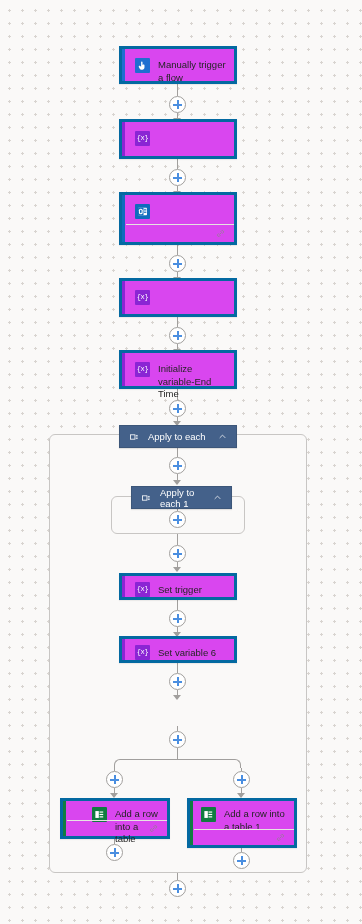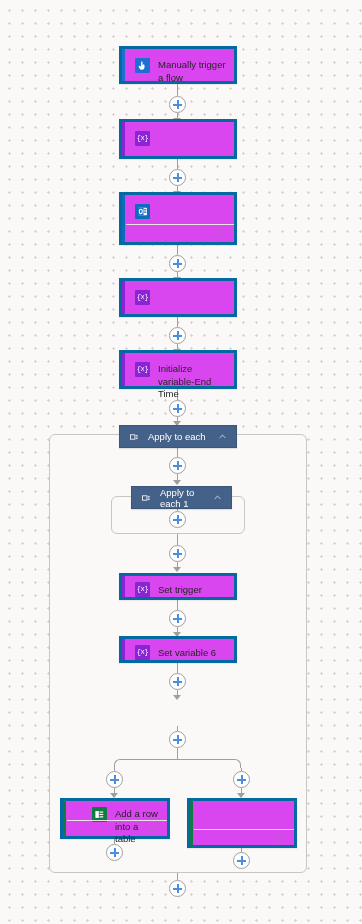--- a/index.html
+++ b/index.html
@@ -307,20 +307,31 @@
           <path d="M6.5 9.5 9.5 6.5"></path>
           <path d="M8.6 4.4l1.2-1.2a2.3 2.3 0 0 1 3.2 3.2l-1.2 1.2"></path>
           <path d="M7.4 11.6l-1.2 1.2a2.3 2.3 0 0 1-3.2-3.2l1.2-1.2"></path>
         </svg>
       </span>
     </div>
   </div>
 
   <div class="card" style="left:187px;top:798px;width:110px;height:50px;">
     <div class="accent" style="background:#107c41;"></div>
+    <div class="card-body" style="padding:6px 6px 6px 11px;">
+      <span class="ico" style="background:#107c41;">
+        <svg width="11" height="11" viewBox="0 0 16 16">
+          <rect x="2" y="3" width="5" height="10" fill="#ffffff"></rect>
+          <rect x="8" y="3.6" width="5.4" height="1.7" fill="#ffffff"></rect>
+          <rect x="8" y="7.1" width="5.4" height="1.7" fill="#ffffff"></rect>
+          <rect x="8" y="10.6" width="5.4" height="1.7" fill="#ffffff"></rect>
+        </svg>
+      </span>
+      <span class="card-title">Add a row into a table 1</span>
+    </div>
     <div class="card-footer" style="height:15px;">
       <span>
         <svg width="9" height="9" viewBox="0 0 16 16" fill="none" stroke="#8a8886" stroke-width="1.3" stroke-linecap="round">
           <path d="M6.5 9.5 9.5 6.5"></path>
           <path d="M8.6 4.4l1.2-1.2a2.3 2.3 0 0 1 3.2 3.2l-1.2 1.2"></path>
           <path d="M7.4 11.6l-1.2 1.2a2.3 2.3 0 0 1-3.2-3.2l1.2-1.2"></path>
         </svg>
       </span>
     </div>
   </div>

